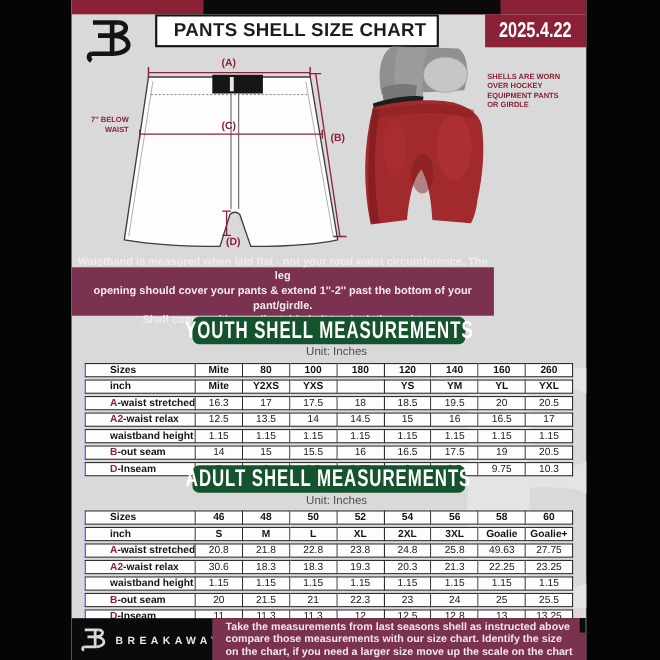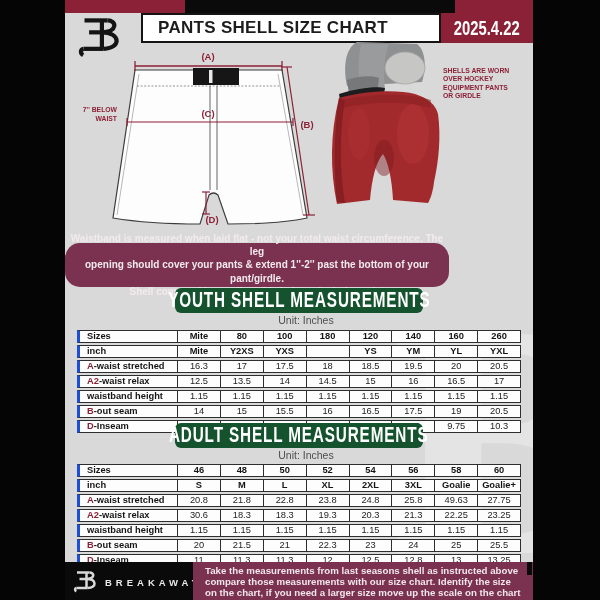--- a/index.html
+++ b/index.html
@@ -6,56 +6,56 @@
   body{width:600px;height:600px;background:#050505;position:relative;overflow:hidden;
        font-family:"Liberation Sans",sans-serif;}
   .content{position:absolute;left:65px;top:0;width:468px;height:600px;background:#d9d9d9;overflow:hidden;}
 
   
   .strip{position:absolute;left:0;top:0;width:468px;height:13px;background:#8b2136;z-index:2;}
   .strip-black{position:absolute;left:120px;top:0;width:270px;height:13px;background:#0a0a0a;}
 
   
   .logo-top{position:absolute;left:12px;top:14px;z-index:2;}
-  .title-box{position:absolute;left:76px;top:13px;width:300px;height:30px;box-sizing:border-box;
+  .title-box{position:absolute;left:76px;top:13px;width:258px;height:30px;box-sizing:border-box;
              background:#fff;border:2px solid #141414;display:flex;align-items:center;
              padding-left:15px;font-size:17px;font-weight:700;letter-spacing:.3px;color:#1c1c1c;z-index:2;}
   .date-box{position:absolute;left:376px;top:13px;width:92px;height:30px;background:#8b2136;
             display:flex;align-items:center;justify-content:center;z-index:2;}
   .date-box span{color:#fff;font-weight:700;font-size:16.5px;transform:scale(.9,1.18);white-space:nowrap;}
 
   
   .pants-svg{position:absolute;left:20px;top:48px;z-index:2;}
   .waist-note{position:absolute;left:0;top:106px;width:52px;text-align:right;font-size:6.8px;
               line-height:8.5px;font-weight:700;color:#8b2136;z-index:3;}
   .photo-svg{position:absolute;left:262px;top:42px;z-index:2;}
   .photo-note{position:absolute;left:378px;top:67px;width:88px;font-size:6.8px;line-height:8.4px;
               font-weight:700;color:#8b2136;z-index:3;}
 
   
   .notice{position:absolute;left:0;top:243px;width:384px;height:44px;background:#7b3150;
           display:flex;flex-direction:column;justify-content:center;text-align:center;
-          color:#f3eaee;font-size:10px;font-weight:700;line-height:13.3px;z-index:2;border-radius:15px;}
+          color:#f3eaee;font-size:10px;font-weight:700;line-height:13.3px;z-index:2;}
 
   
   .banner{position:absolute;left:110px;width:248px;height:25px;background:#14532d;border-radius:6px;
           display:flex;align-items:center;justify-content:center;color:#fff;z-index:2;}
   .banner span{transform:scale(.85,1.22);font-weight:700;font-size:18px;letter-spacing:1px;white-space:nowrap;}
   .banner.youth{top:288px;} .banner.adult{top:423px;}
   .unit{position:absolute;width:482px;text-align:center;font-size:10.5px;font-weight:400;color:#4e4e4e;z-index:2;}
   .unit.youth{top:314px;} .unit.adult{top:449px;}
 
   
   .tbl-wrap{position:absolute;left:12px;width:444px;z-index:2;}
   .tbl-wrap.youth{top:328px;} .tbl-wrap.adult{top:462px;}
   table{width:100%;border-collapse:separate;border-spacing:0 2px;table-layout:fixed;}
   td{background:#fdfdfd;border-top:1px solid #2e2e2e;border-bottom:1px solid #2e2e2e;
      border-right:1px solid #2e2e2e;font-size:9.3px;text-align:center;height:11px;line-height:11px;
      padding:0;color:#222;font-weight:400;white-space:nowrap;overflow:hidden;}
-  td:first-child{border-left:3px solid #1d4ed8;text-align:left;padding-left:7px;font-weight:700;color:#141414;}
+  td:first-child{border-left:1px solid #1d4ed8;text-align:left;padding-left:22px;font-weight:700;color:#141414;}
   tr.hdr td{font-weight:700;color:#141414;}
   .pfx{color:#8b2136;}
 
   
   .wm{position:absolute;left:318px;top:298px;font-size:300px;line-height:300px;font-weight:700;
       color:#e4e4e4;z-index:1;font-family:"DejaVu Serif",serif;}
 
   
   .footer{position:absolute;left:0;top:562px;width:468px;height:38px;background:#0a0a0a;z-index:3;}
   .footer-logo{position:absolute;left:8px;top:7px;}

